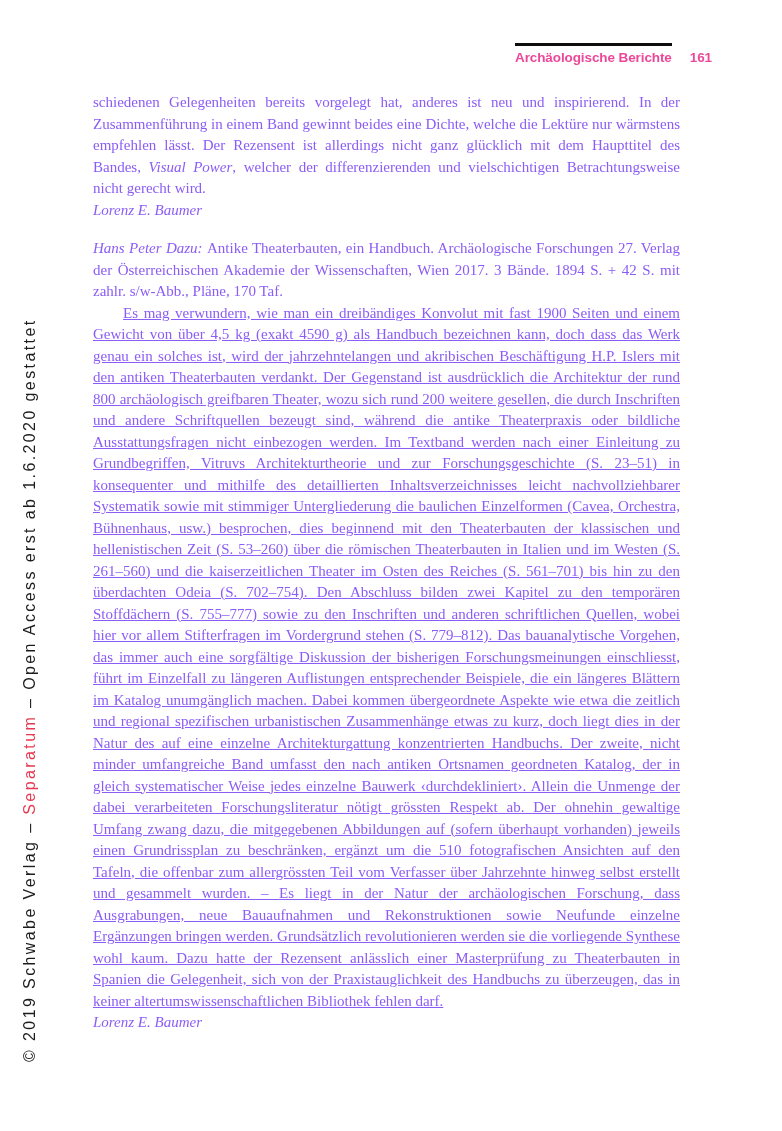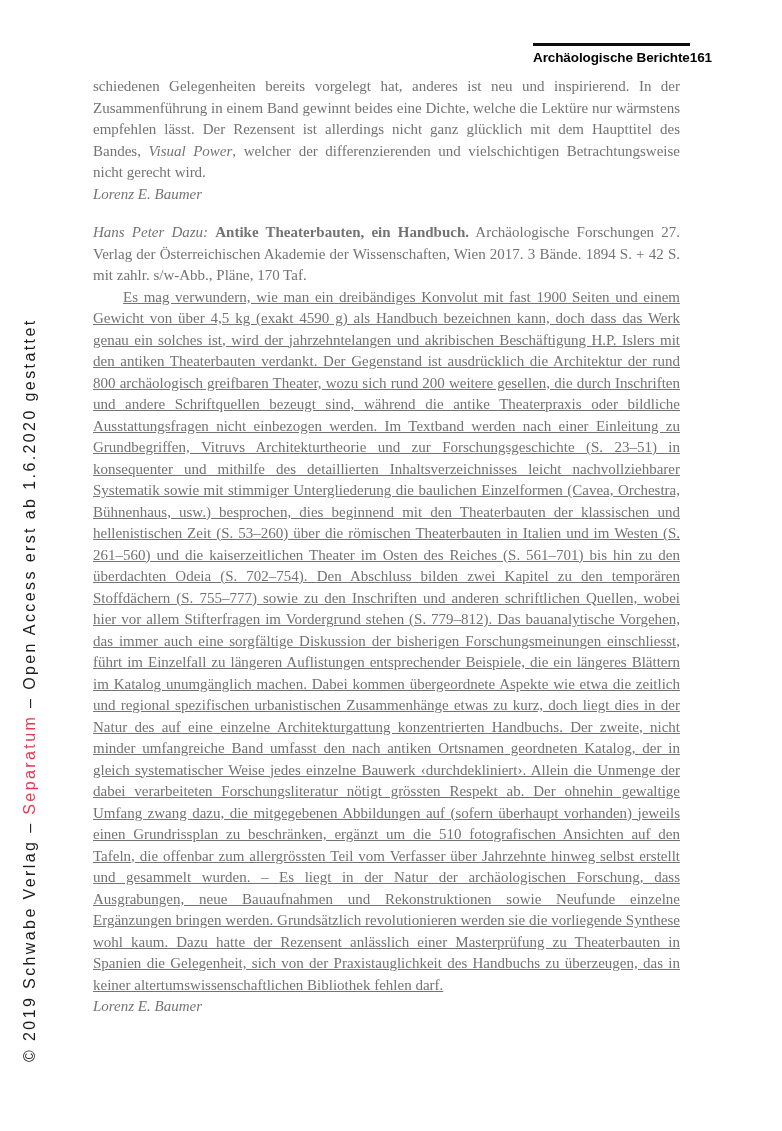--- a/index.html
+++ b/index.html
@@ -21,25 +21,26 @@
     background: #ffffff;
   }
 
   
   .running-head {
     position: absolute;
     top: 50px;
     right: 70px;
     display: flex;
     align-items: baseline;
+    gap: 18px;
     font-family: "Liberation Sans", sans-serif;
     font-weight: 700;
     font-size: 13.5px;
     letter-spacing: -0.1px;
-    color: #000000;
+    color: #ec4899;
     white-space: nowrap;
   }
   .running-head .title-wrap {
     position: relative;
     display: inline-block;
   }
   .running-head .head-rule {
     position: absolute;
     left: 0;
     right: 0;
@@ -61,40 +62,40 @@
     letter-spacing: 2.4px;
     color: #1c1c1c;
   }
   .seg-accent { color: var(--accent, #e53a52); }
 
   
   .text-column {
     position: absolute;
     left: 93px;
     width: 587px;
-    top: 76px;
+    top: 92px;
     font-size: 15px;
     line-height: 21.5px;
-    color: #737373;
+    color: #8b5cf6;
   }
   .text-column p { margin: 0; }
   .flow {
     text-align: justify;
     hyphens: auto;
     -webkit-hyphens: auto;
     overflow-wrap: break-word;
   }
   .indent-first { text-indent: 30px; text-decoration: underline; }
   .signature {
     text-align: left;
     font-style: italic;
   }
   .citation { margin-top: 17px !important; }
   .seg-italic { font-style: italic; }
-  .seg-bold { font-weight: 700; }
+  .seg-bold { font-weight: 400; }
   .seg-normal { }
 
   
   .page-footer {
     position: absolute;
     top: 1056px;
     right: 102px;
     font-family: "Liberation Serif", serif;
     font-size: 15px;
     color: #1a1a1a;

